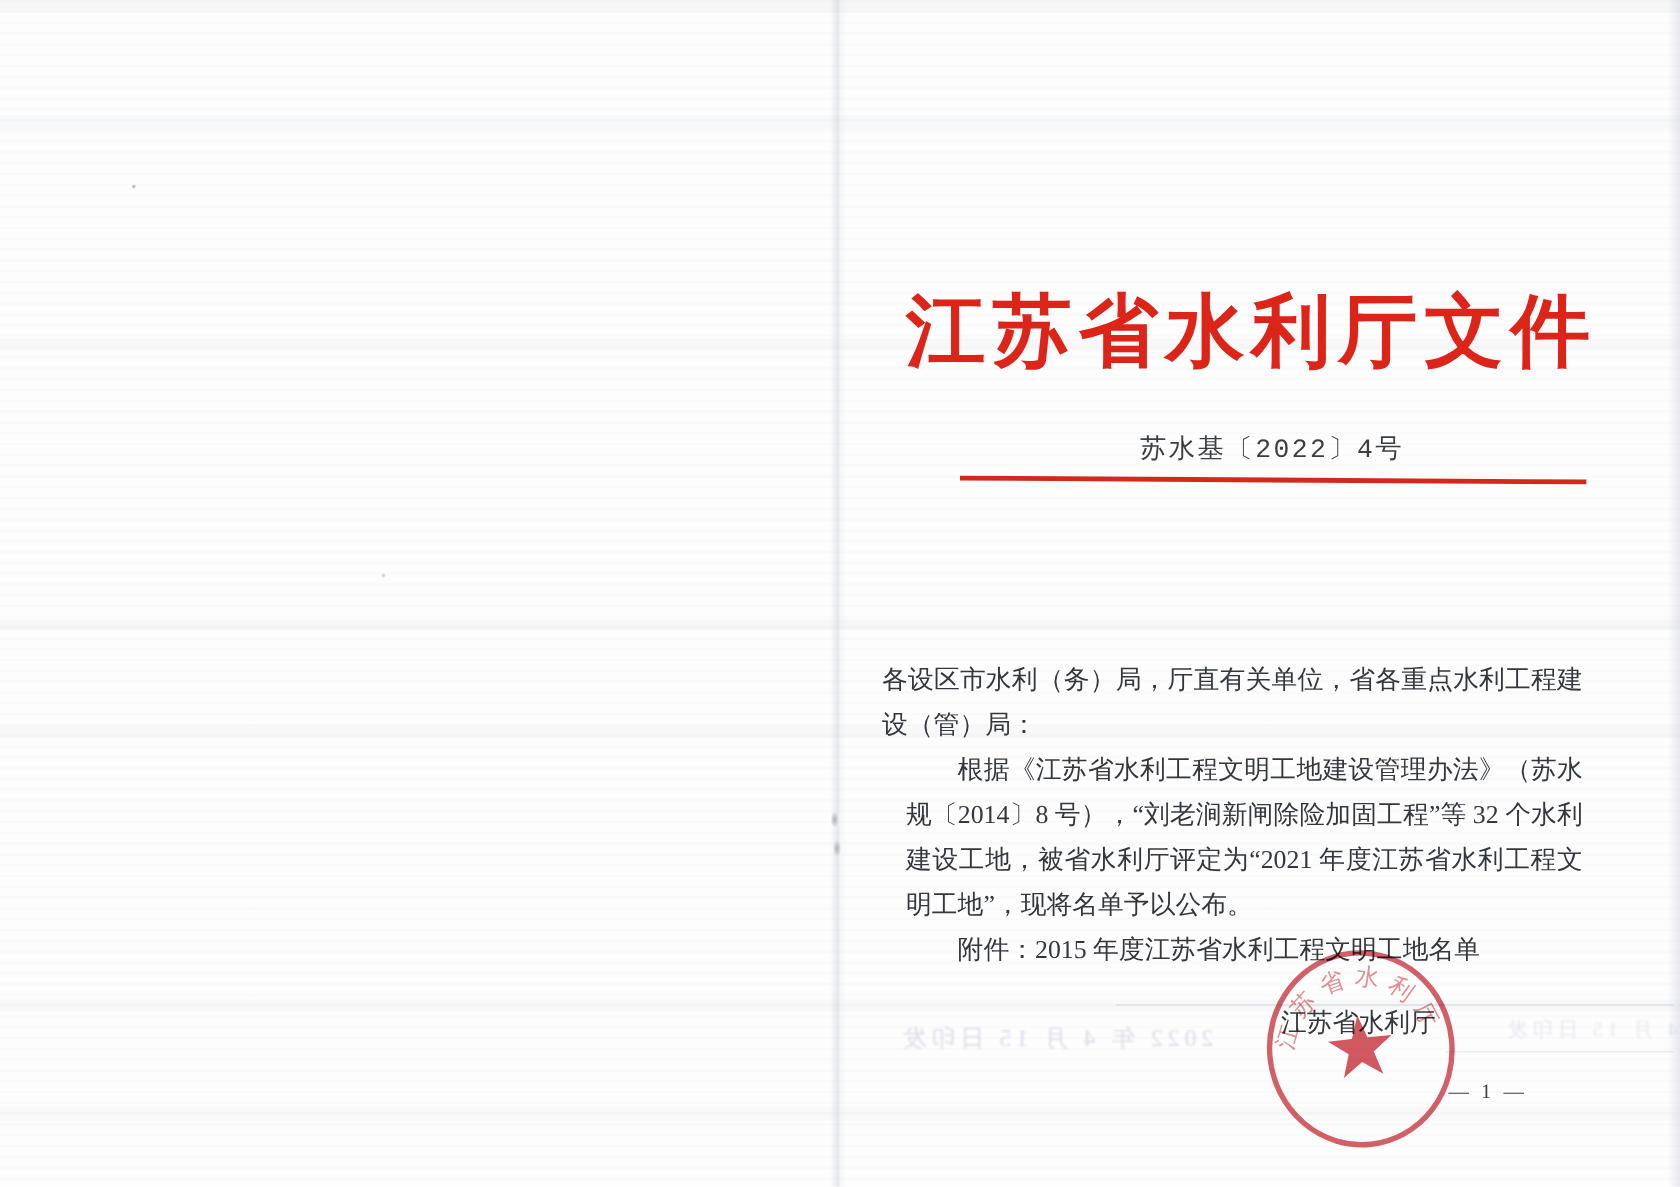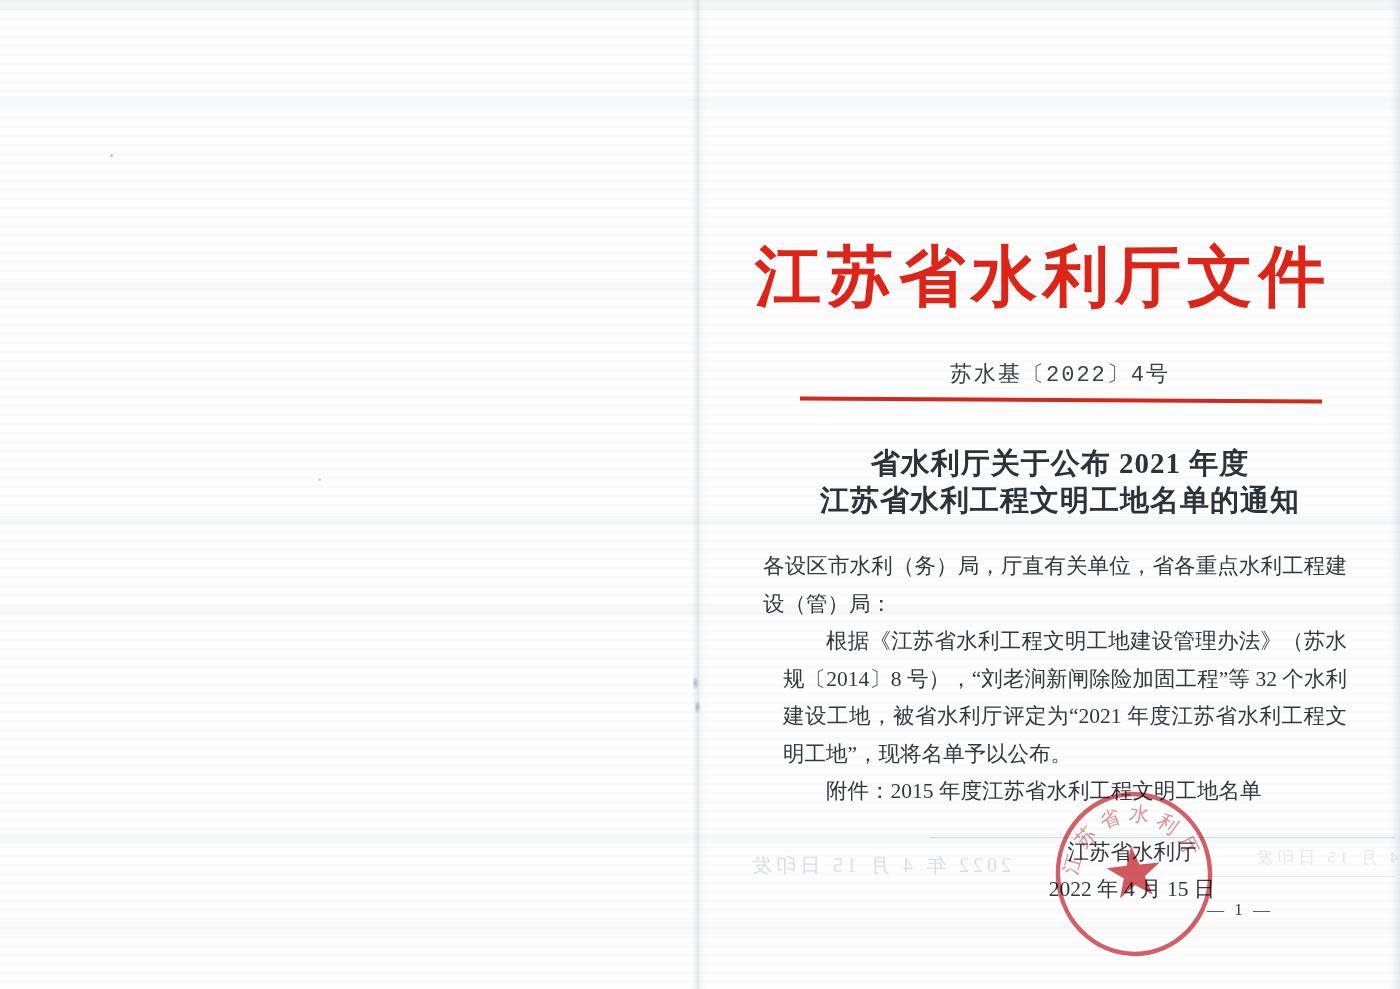--- a/index.html
+++ b/index.html
@@ -64,21 +64,21 @@
   }
   .notice-title {
     position: absolute; left: 760px; top: 445px; width: 600px;
     text-align: center;
     font-weight: 700;
     font-size: 29px; line-height: 37px;
     color: #2d3238;
     letter-spacing: 1px;
   }
   .body-text {
-    position: absolute; left: 763px; top: 548px; width: 584px;
+    position: absolute; left: 735px; top: 548px; width: 584px;
     font-size: 21.5px; line-height: 37.5px;
     color: #33383f;
     text-align: justify;
   }
   .body-text p { margin: 0; }
   .body-text p.indent { text-indent: 2em; margin-left: 20px; }
   .signature {
     position: absolute; left: 1012px; top: 834px; width: 240px;
     text-align: center;
     font-size: 21.5px; line-height: 37px;
@@ -140,34 +140,29 @@
   <div class="ghost-line" style="left:1205px;top:876px;width:190px;opacity:.7"></div>
   <div class="bleed" style="left:748px;top:852px">2022 年 4 月 15 日印发</div>
   <div class="bleed b2" style="left:1252px;top:846px">2022 年 4 月 15 日印发</div>
 
   <div class="letterhead">江苏省水利厅文件</div>
 
   <div class="doc-number">苏水基〔2022〕4号</div>
 
   <div class="red-rule"></div>
 
-  <div class="notice-title">
-    <div>省水利厅关于公布 2021 年度</div>
-    <div>江苏省水利工程文明工地名单的通知</div>
-  </div>
 
   <div class="body-text">
     <p>各设区市水利（务）局，厅直有关单位，省各重点水利工程建设（管）局：</p>
     <p class="indent">根据《江苏省水利工程文明工地建设管理办法》（苏水规〔2014〕8 号），“刘老涧新闸除险加固工程”等 32 个水利建设工地，被省水利厅评定为“2021 年度江苏省水利工程文明工地”，现将名单予以公布。</p>
     <p class="indent">附件：2015 年度江苏省水利工程文明工地名单</p>
   </div>
 
   <div class="signature">
     <div>江苏省水利厅</div>
-    <div>2022 年 4 月 15 日</div>
   </div>
 
   <div class="page-number">— 1 —</div>
 
   <svg class="seal" viewBox="0 0 168 176">
     <ellipse cx="84" cy="88" rx="76" ry="80" fill="none" stroke="var(--seal-red, #c9353c)" stroke-width="4.5" opacity="0.78"></ellipse>
     <polygon points="84,60 90.5,79.1 110.6,79.3 94.5,91.4 100.5,110.7 84,99 67.5,110.7 73.5,91.4 57.4,79.3 77.5,79.1" fill="var(--seal-red, #c9353c)" opacity="0.82"></polygon>
     <path id="sealArc" d="M 28,106 A 57,60 0 1 1 140,106" fill="none"></path>
     <text font-size="20" letter-spacing="7" fill="var(--seal-red, #c9353c)" opacity="0.55">
       <textPath href="#sealArc" startOffset="50%" text-anchor="middle">江苏省水利厅</textPath>

